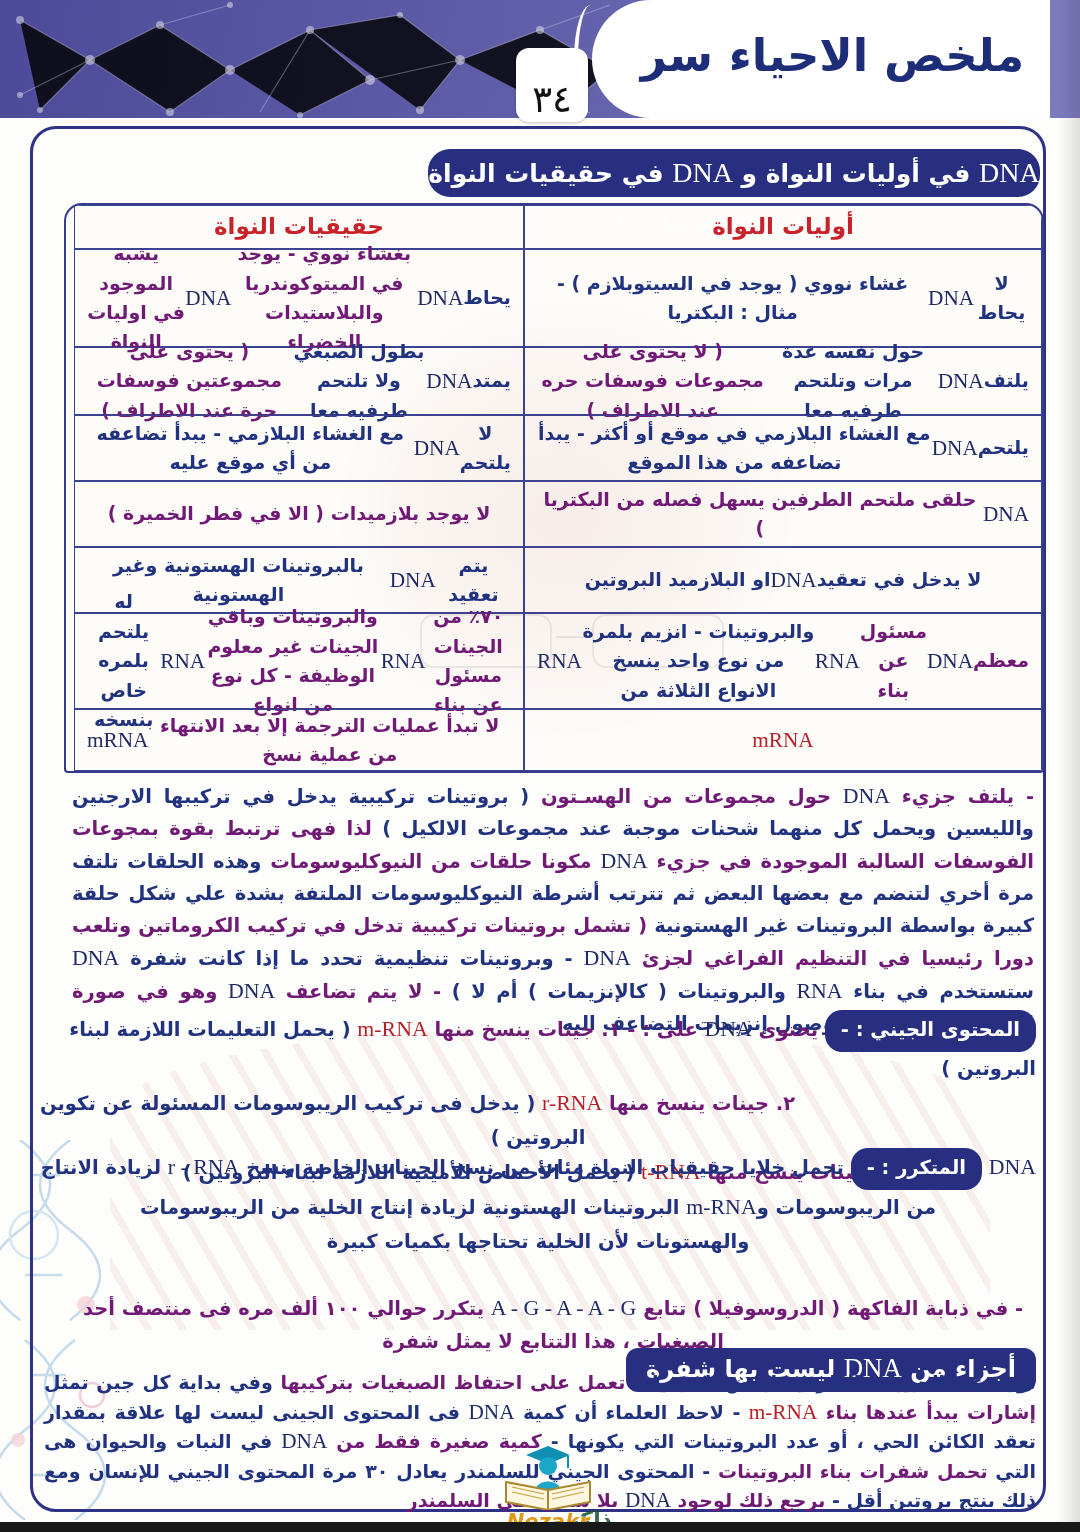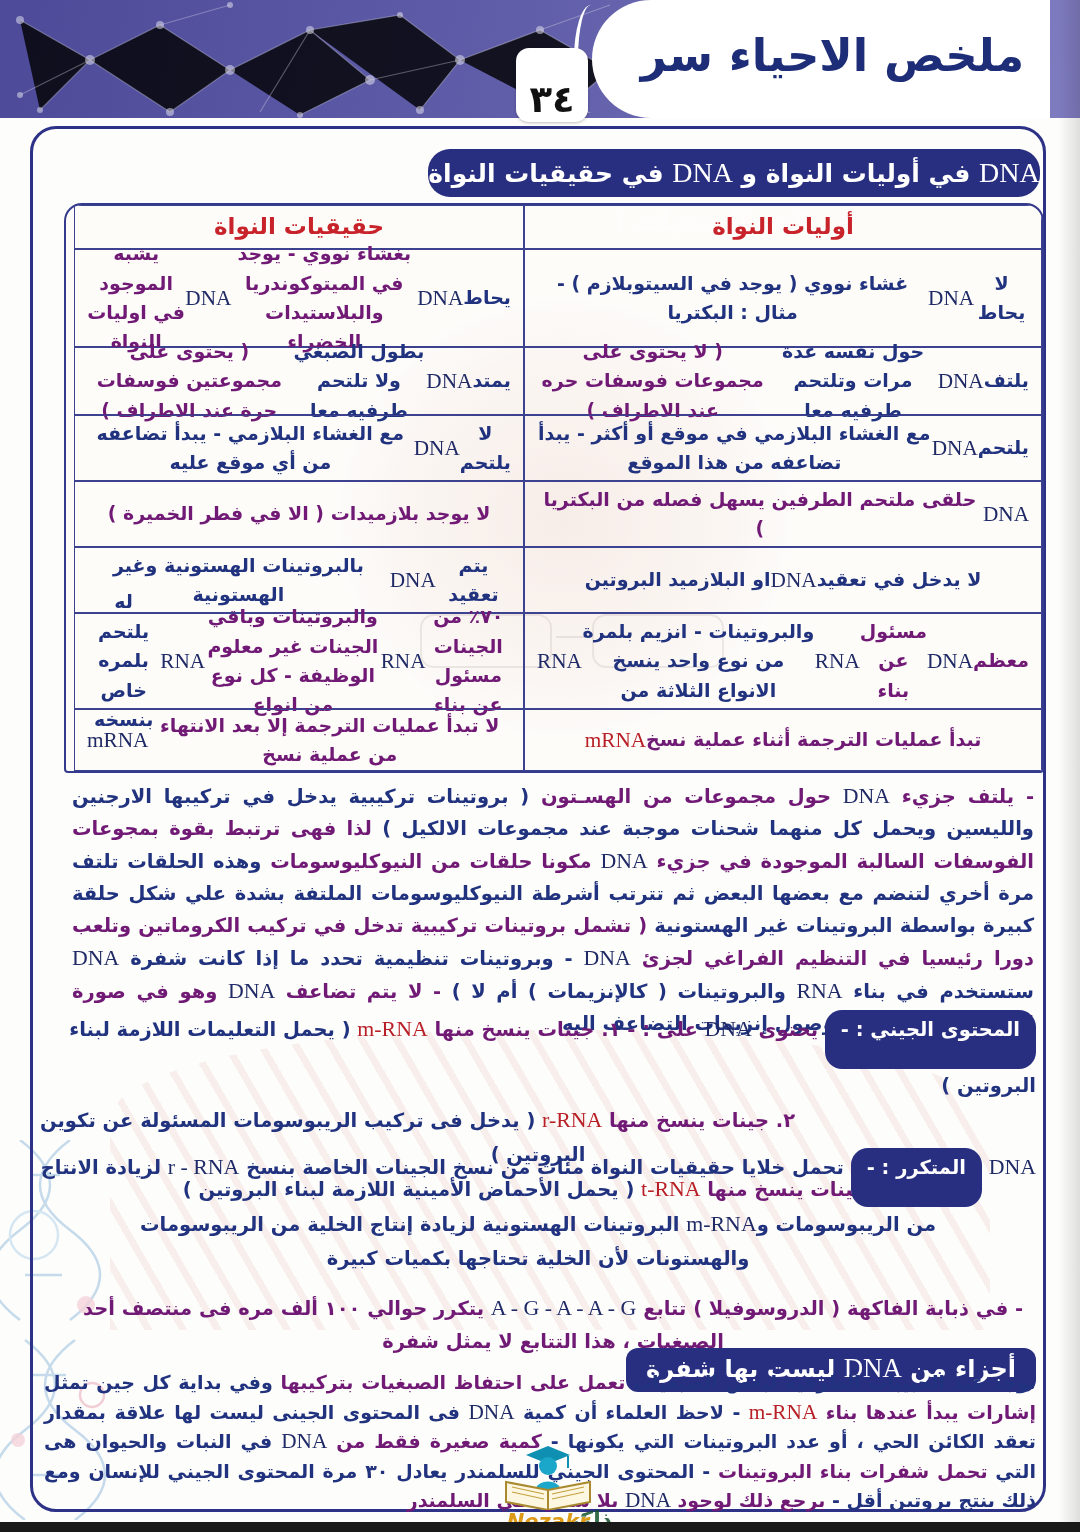--- a/index.html
+++ b/index.html
@@ -12,21 +12,21 @@
     background:linear-gradient(100deg,#4d4a99 0%,#5f5ca8 45%,#807cc0 100%);}
   .hdr-net{left:0;top:0;width:700px;height:118px;opacity:.8;}
   .hdr-white{left:622px;top:0;width:458px;height:118px;background:#fff;
     border-radius:62px 0 0 62px;}
   .hdr-white::before{content:"";position:absolute;left:-18px;top:5px;bottom:5px;width:30px;
     border-left:4px solid #fff;border-radius:50% / 50%;}
   .hdr-title{width:100%;height:118px;line-height:112px;text-align:right;padding-right:26px;
     box-sizing:border-box;font-size:45px;font-weight:700;color:#1e2d77;letter-spacing:-1px;}
   .page-badge{left:516px;top:48px;width:72px;height:74px;background:#fff;border-radius:13px;
     box-shadow:0 1px 3px rgba(0,0,0,.25);display:flex;align-items:flex-end;justify-content:center;}
-  .page-badge span{font-size:37px;font-weight:700;color:#111;line-height:1.15;}
+  .page-badge span{font-size:37px;font-weight:400;color:#111;line-height:1.15;}
 
   
   .content-box{left:30px;top:126px;width:1016px;height:1386px;border:3px solid #2e3287;
     border-radius:26px;box-sizing:border-box;}
   .edge-right{right:0;top:0;width:22px;height:1532px;
     background:linear-gradient(to right,rgba(0,0,0,0),rgba(0,0,0,.12));}
   .bottom-bar{left:0;top:1522px;width:1080px;height:10px;background:#191919;}
 
   
   .wm{pointer-events:none;}
@@ -35,21 +35,21 @@
   .wm-glass{border:2px solid rgba(95,75,75,.20);border-radius:14px;width:128px;height:50px;opacity:.8;}
   .wm-bridge{left:556px;top:636px;width:34px;height:2px;background:rgba(95,75,75,.18);}
   .wm-shirt{left:110px;top:1030px;width:880px;height:300px;opacity:.55;border-radius:45% 45% 0 0/30%;
     background:repeating-linear-gradient(60deg,rgba(224,172,166,.32) 0 7px,rgba(255,255,255,0) 7px 30px);}
   .wm-helix{left:0px;top:1140px;width:120px;height:380px;opacity:.85;}
 
   
   .banner{left:428px;top:149px;width:612px;height:48px;background:#282e80;border-radius:22px;
     color:#fff;font-size:25px;font-weight:700;text-align:center;line-height:48px;direction:rtl;}
   .pill{display:inline-block;background:#282e80;color:#fff;border-radius:17px;
-    padding:3px 16px 22px;font-weight:700;}
+    padding:3px 16px 5px;font-weight:700;}
   .pill-hdr{right:44px;top:1320px;background:#282e80;color:#fff;border-radius:12px;
     padding:5px 20px 8px;font-size:24px;font-weight:700;direction:rtl;margin-top:28px;}
 
   
   .tbl{left:64px;top:203px;width:976px;direction:rtl;display:grid;
     grid-template-columns:518px 450px;grid-template-rows:44px 98px 68px 66px 66px 66px 96px 62px;
     border:2.5px solid #343a8c;border-radius:18px 18px 4px 4px;overflow:hidden;background:rgba(252,250,246,.35);}
   .cell{border:1px solid #3c4190;display:flex;align-items:center;justify-content:center;
     text-align:center;padding:3px 12px;font-size:19px;font-weight:700;line-height:1.55;}
   .cell.th{font-size:23px;color:#c8232b;}
@@ -214,21 +214,20 @@
       <span class="seg-d">RNA</span>
     </div>
   <div class="cell">
       <span class="seg-r">٧٠٪ من الجينات مسئول عن بناء </span>
       <span class="seg-d">RNA</span>
       <span class="seg-r"> والبروتينات وباقي الجينات غير معلوم الوظيفة - كل نوع من انواع </span>
       <span class="seg-d">RNA</span>
       <span class="seg-b"> له يلتحم بلمره خاص بنسخه</span>
     </div>
   <div class="cell">
-      <span class="seg-r">تبدأ عمليات الترجمة أثناء عملية نسخ </span>
       <span class="seg-dr">mRNA</span>
     </div>
   <div class="cell">
       <span class="seg-r">لا تبدأ عمليات الترجمة إلا بعد الانتهاء من عملية نسخ </span>
       <span class="seg-d">mRNA</span>
     </div>
 </div>
 
 <div class="abs para p-histone"><span class="seg-r">- يلتف جزيء </span><span class="seg-d">DNA</span><span class="seg-r"> حول مجموعات من الهسـتون </span><span class="seg-b">( بروتينات تركيبية يدخل في تركيبها الارجنين والليسين ويحمل كل منهما شحنات موجبة عند مجموعات الالكيل )</span><span class="seg-r"> لذا فهى ترتبط بقوة بمجوعات الفوسفات السالبة الموجودة في جزيء </span><span class="seg-d">DNA</span><span class="seg-r"> مكونا حلقات من النيوكليوسومات </span><span class="seg-b">وهذه الحلقات تلتف مرة أخري لتنضم مع بعضها البعض ثم تترتب أشرطة النيوكليوسومات الملتفة بشدة علي شكل حلقة كبيرة بواسطة البروتينات غير الهستونية </span><span class="seg-r">( تشمل بروتينات تركيبية تدخل في تركيب الكروماتين وتلعب دورا رئيسيا في التنظيم الفراغي لجزئ </span><span class="seg-d">DNA</span><span class="seg-b"> - وبروتينات تنظيمية تحدد ما إذا كانت شفرة </span><span class="seg-d">DNA</span><span class="seg-b"> ستستخدم في بناء </span><span class="seg-d">RNA</span><span class="seg-b"> والبروتينات ( كالإنزيمات ) أم لا )</span><span class="seg-r"> - لا يتم تضاعف </span><span class="seg-d">DNA</span><span class="seg-r"> وهو في صورة الكروماتين </span><span class="seg-b">- لصعوبة وصول إنزيمات التضاعف اليه</span></div>
 

